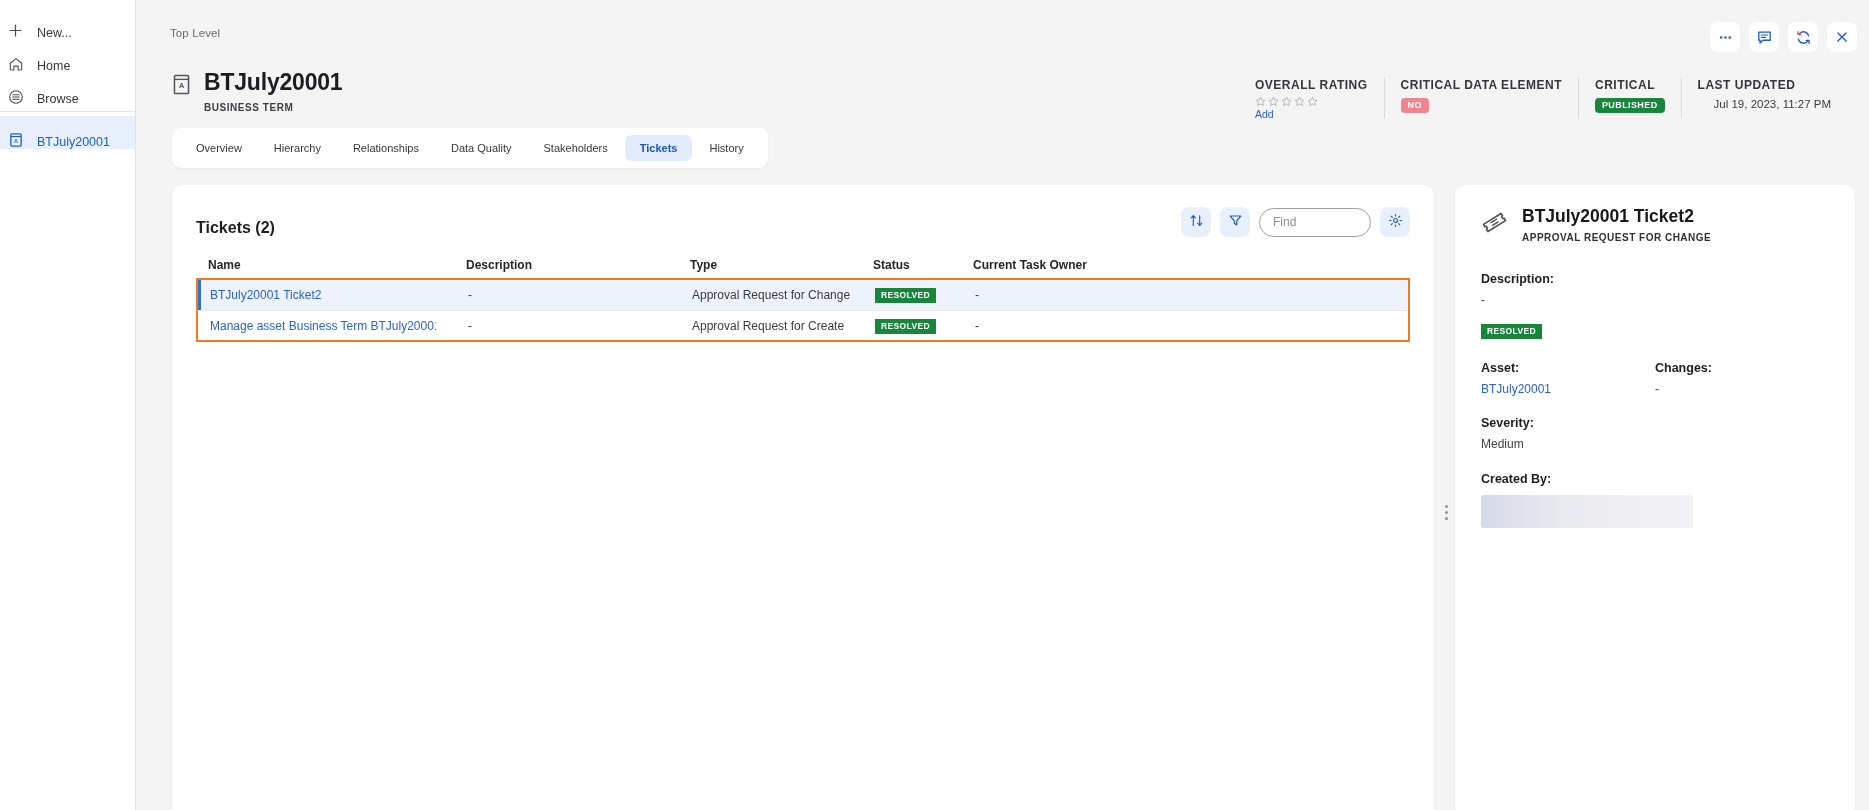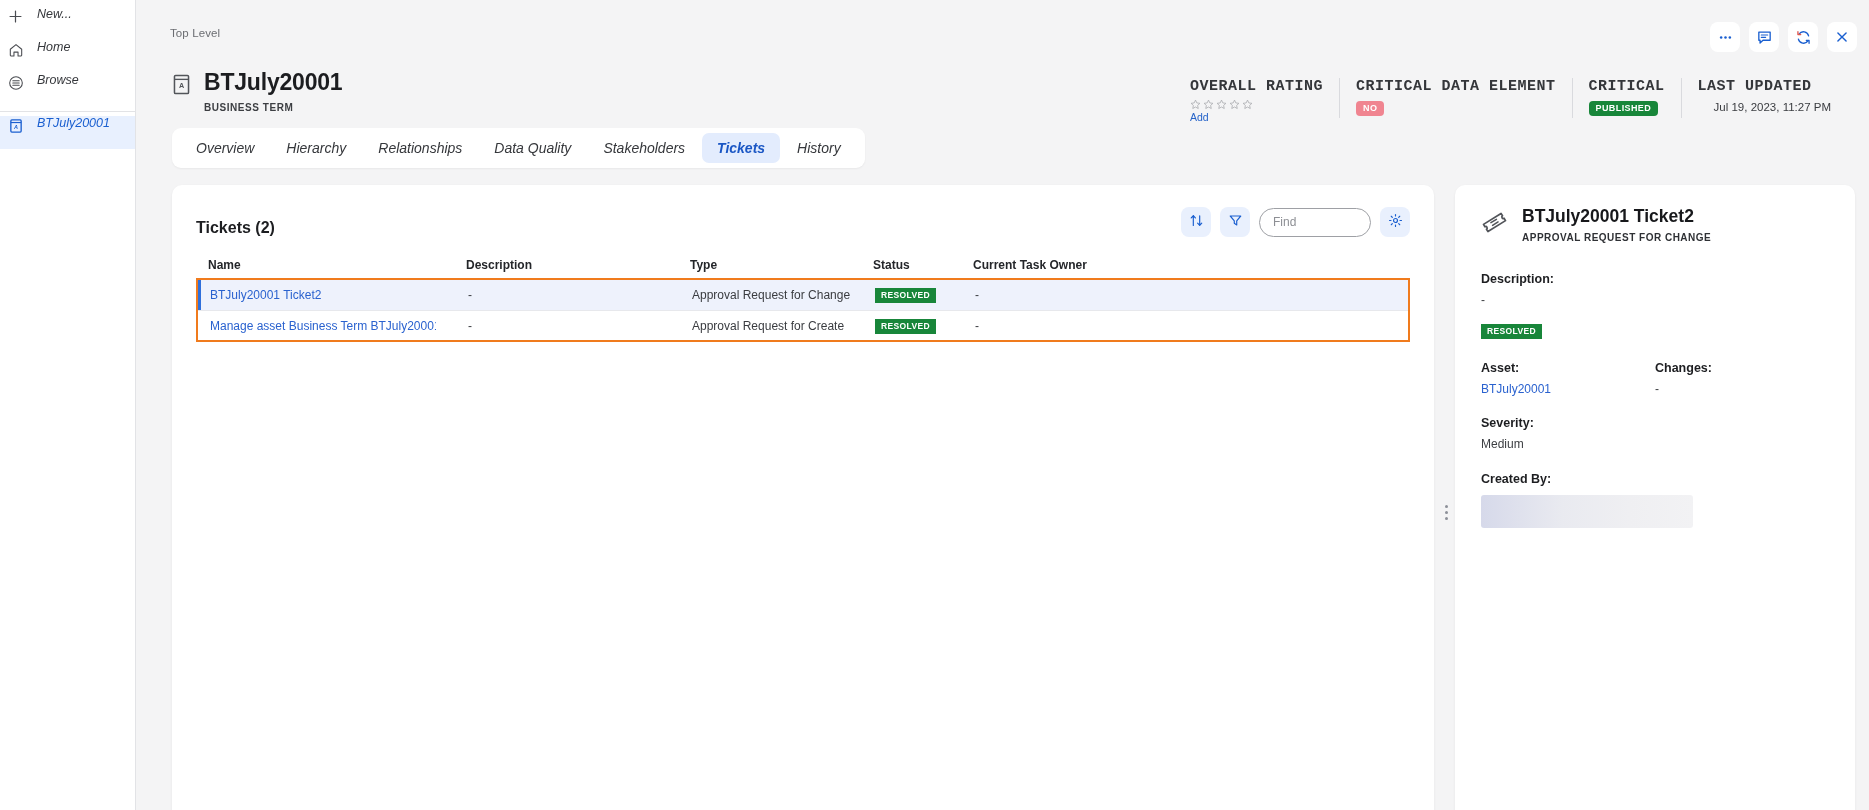--- a/index.html
+++ b/index.html
@@ -12,23 +12,23 @@
   }
   .app { position: relative; width: 1869px; height: 810px; background: #f4f4f5; }
 
   
   .sidebar {
     position: absolute; left: 0; top: 0; width: 136px; height: 810px;
     background: #ffffff; border-right: 1px solid #e2e3e6;
     z-index: 5;
   }
   .side-item {
-    display: flex; align-items: flex-start; gap: 12px;
+    display: flex; align-items: flex-end; gap: 12px;
     height: 33px; padding-left: 6px; cursor: pointer;
-    font-size: 12.5px; color: #35373b; font-style: italic;
+    font-size: 12.5px; color: #35373b;
   }
   .side-icon { width: 19px; height: 19px; flex: 0 0 19px; display:flex; align-items:center; justify-content:center; }
   .side-icon svg { display: block; }
   .side-divider { height: 1px; background: #e2e3e6; margin: 5px 0 4px 0; }
   .side-item.active { background: #e8f0fe; color: #1a56c4; }
   .side-item.active .side-label { color: #1a5fd0; }
 
   
   .breadcrumb {
     position: absolute; left: 170px; top: 27px;
@@ -44,42 +44,42 @@
   
   .titlewrap { position: absolute; left: 172px; top: 70px; display: flex; align-items: flex-start; gap: 13px; }
   .asset-icon { margin-top: 4px; }
   .asset-title { font-size: 23px; font-weight: bold; color: #1c1d20; letter-spacing: -.2px; line-height: 1.05; }
   .asset-sub { font-size: 10px; font-weight: bold; color: #3c3e42; letter-spacing: .55px; margin-top: 8px; }
 
   
   .meta { position: absolute; right: 22px; top: 78px; display: flex; align-items: flex-start; height: 42px; }
   .meta-col { padding: 0 16px; border-left: 1px solid #d9dade; height: 40px; }
   .meta-col:first-child { border-left: none; }
-  .meta-label { font-size: 15px; font-weight: bold; color: #34363a; letter-spacing: .5px; white-space: nowrap; font-family: Liberation Mono, monospace; }
+  .meta-label { font-size: 12px; font-weight: bold; color: #34363a; letter-spacing: .5px; white-space: nowrap; }
   .stars { margin-top: 4px; display: flex; gap: 2px; }
   .stars svg { display: block; }
   .add-link { font-size: 10.5px; color: #2563c9; margin-top: 1px; cursor: pointer; }
   .badge {
     display: inline-block; margin-top: 6px; padding: 2px 7px 3px;
     border-radius: 4px; font-size: 9px; font-weight: bold;
     letter-spacing: .4px; color: #ffffff;
   }
   .badge-no { background: #f08490; }
   .badge-pub { background: #18863a; }
   .meta-val { font-size: 11.5px; color: #3a3c40; margin-top: 6px; white-space: nowrap; margin-left: 16px; }
 
   
   .tabbar {
     position: absolute; left: 172px; top: 128px; height: 40px;
     background: #ffffff; border-radius: 9px; display: flex; align-items: center;
     padding: 0 8px; box-shadow: 0 1px 2px rgba(0,0,0,.05);
   }
   .tab {
-    padding: 7px 15px; margin: 0 1px; font-size: 14px; color: #35373b;
-    border-radius: 7px; cursor: pointer; white-space: nowrap; font-style: italic;
+    padding: 7px 15px; margin: 0 1px; font-size: 11px; color: #35373b;
+    border-radius: 7px; cursor: pointer; white-space: nowrap;
   }
   .tab.active { background: #e3ecfd; color: #1a56c4; font-weight: bold; }
 
   
   .maincard {
     position: absolute; left: 172px; top: 185px; width: 1262px; height: 640px;
     background: #ffffff; border-radius: 10px 10px 0 0;
     box-shadow: 0 1px 3px rgba(0,0,0,.06);
     overflow: hidden;
   }

